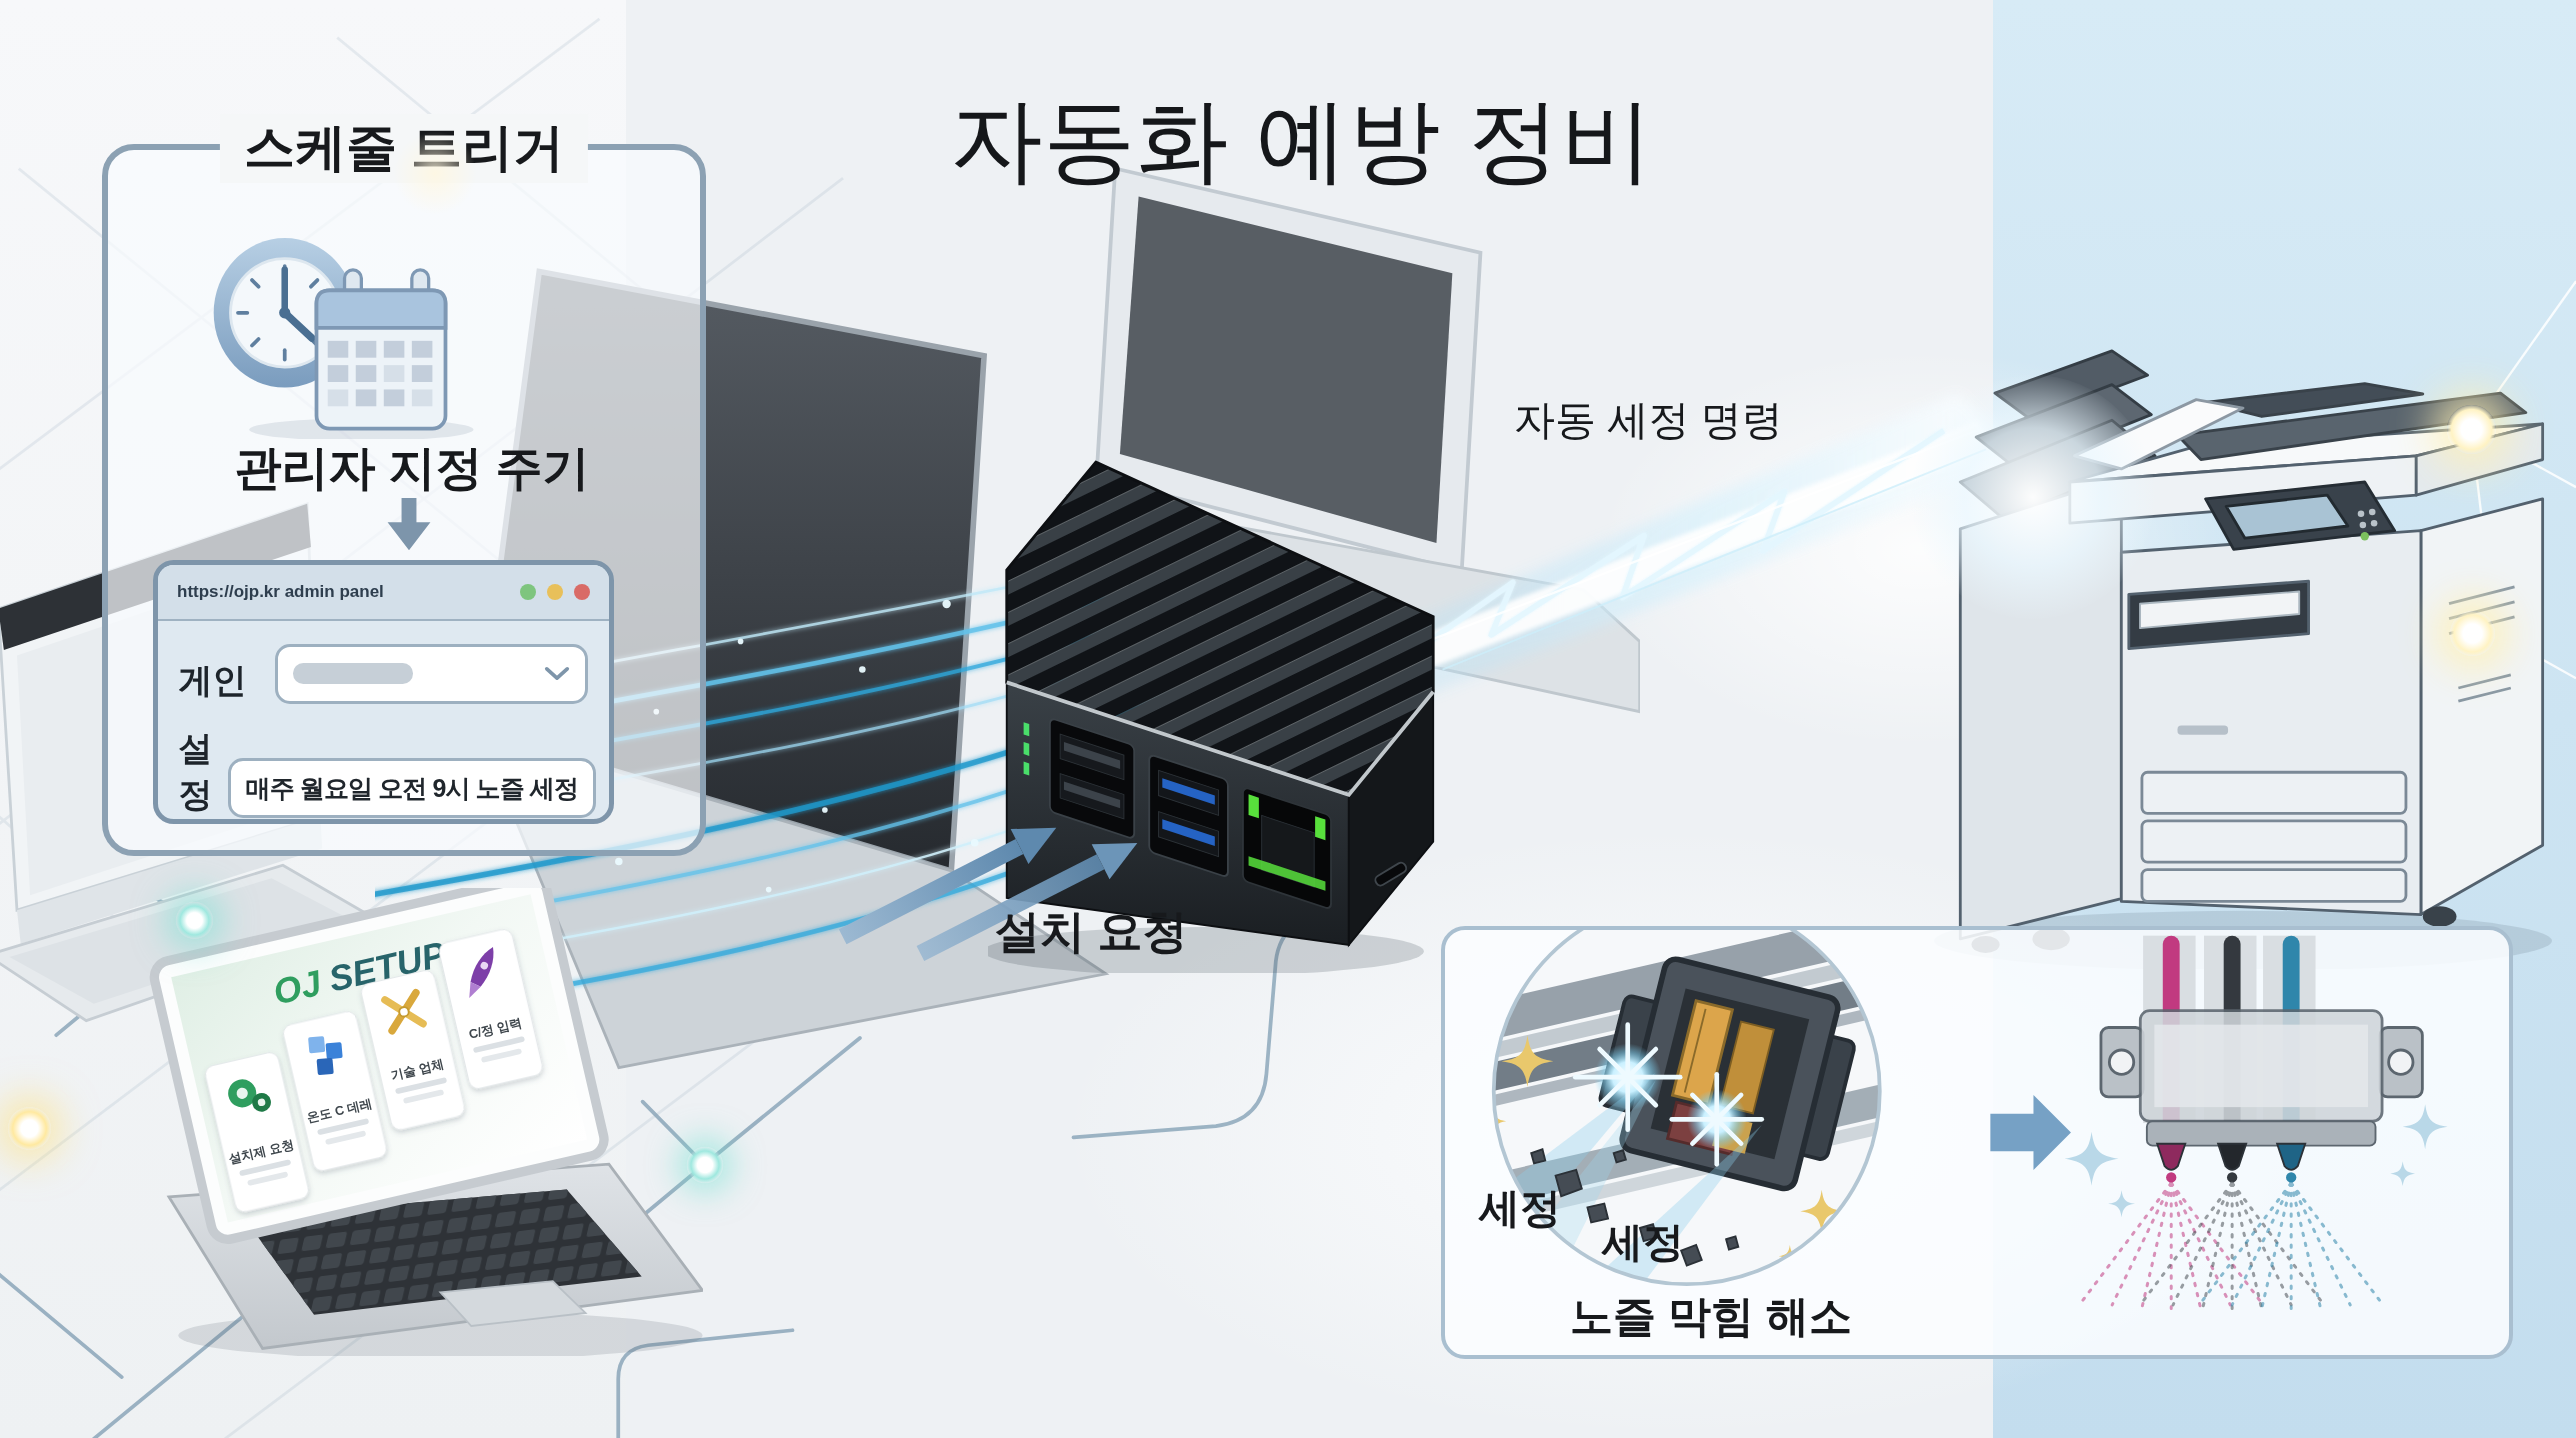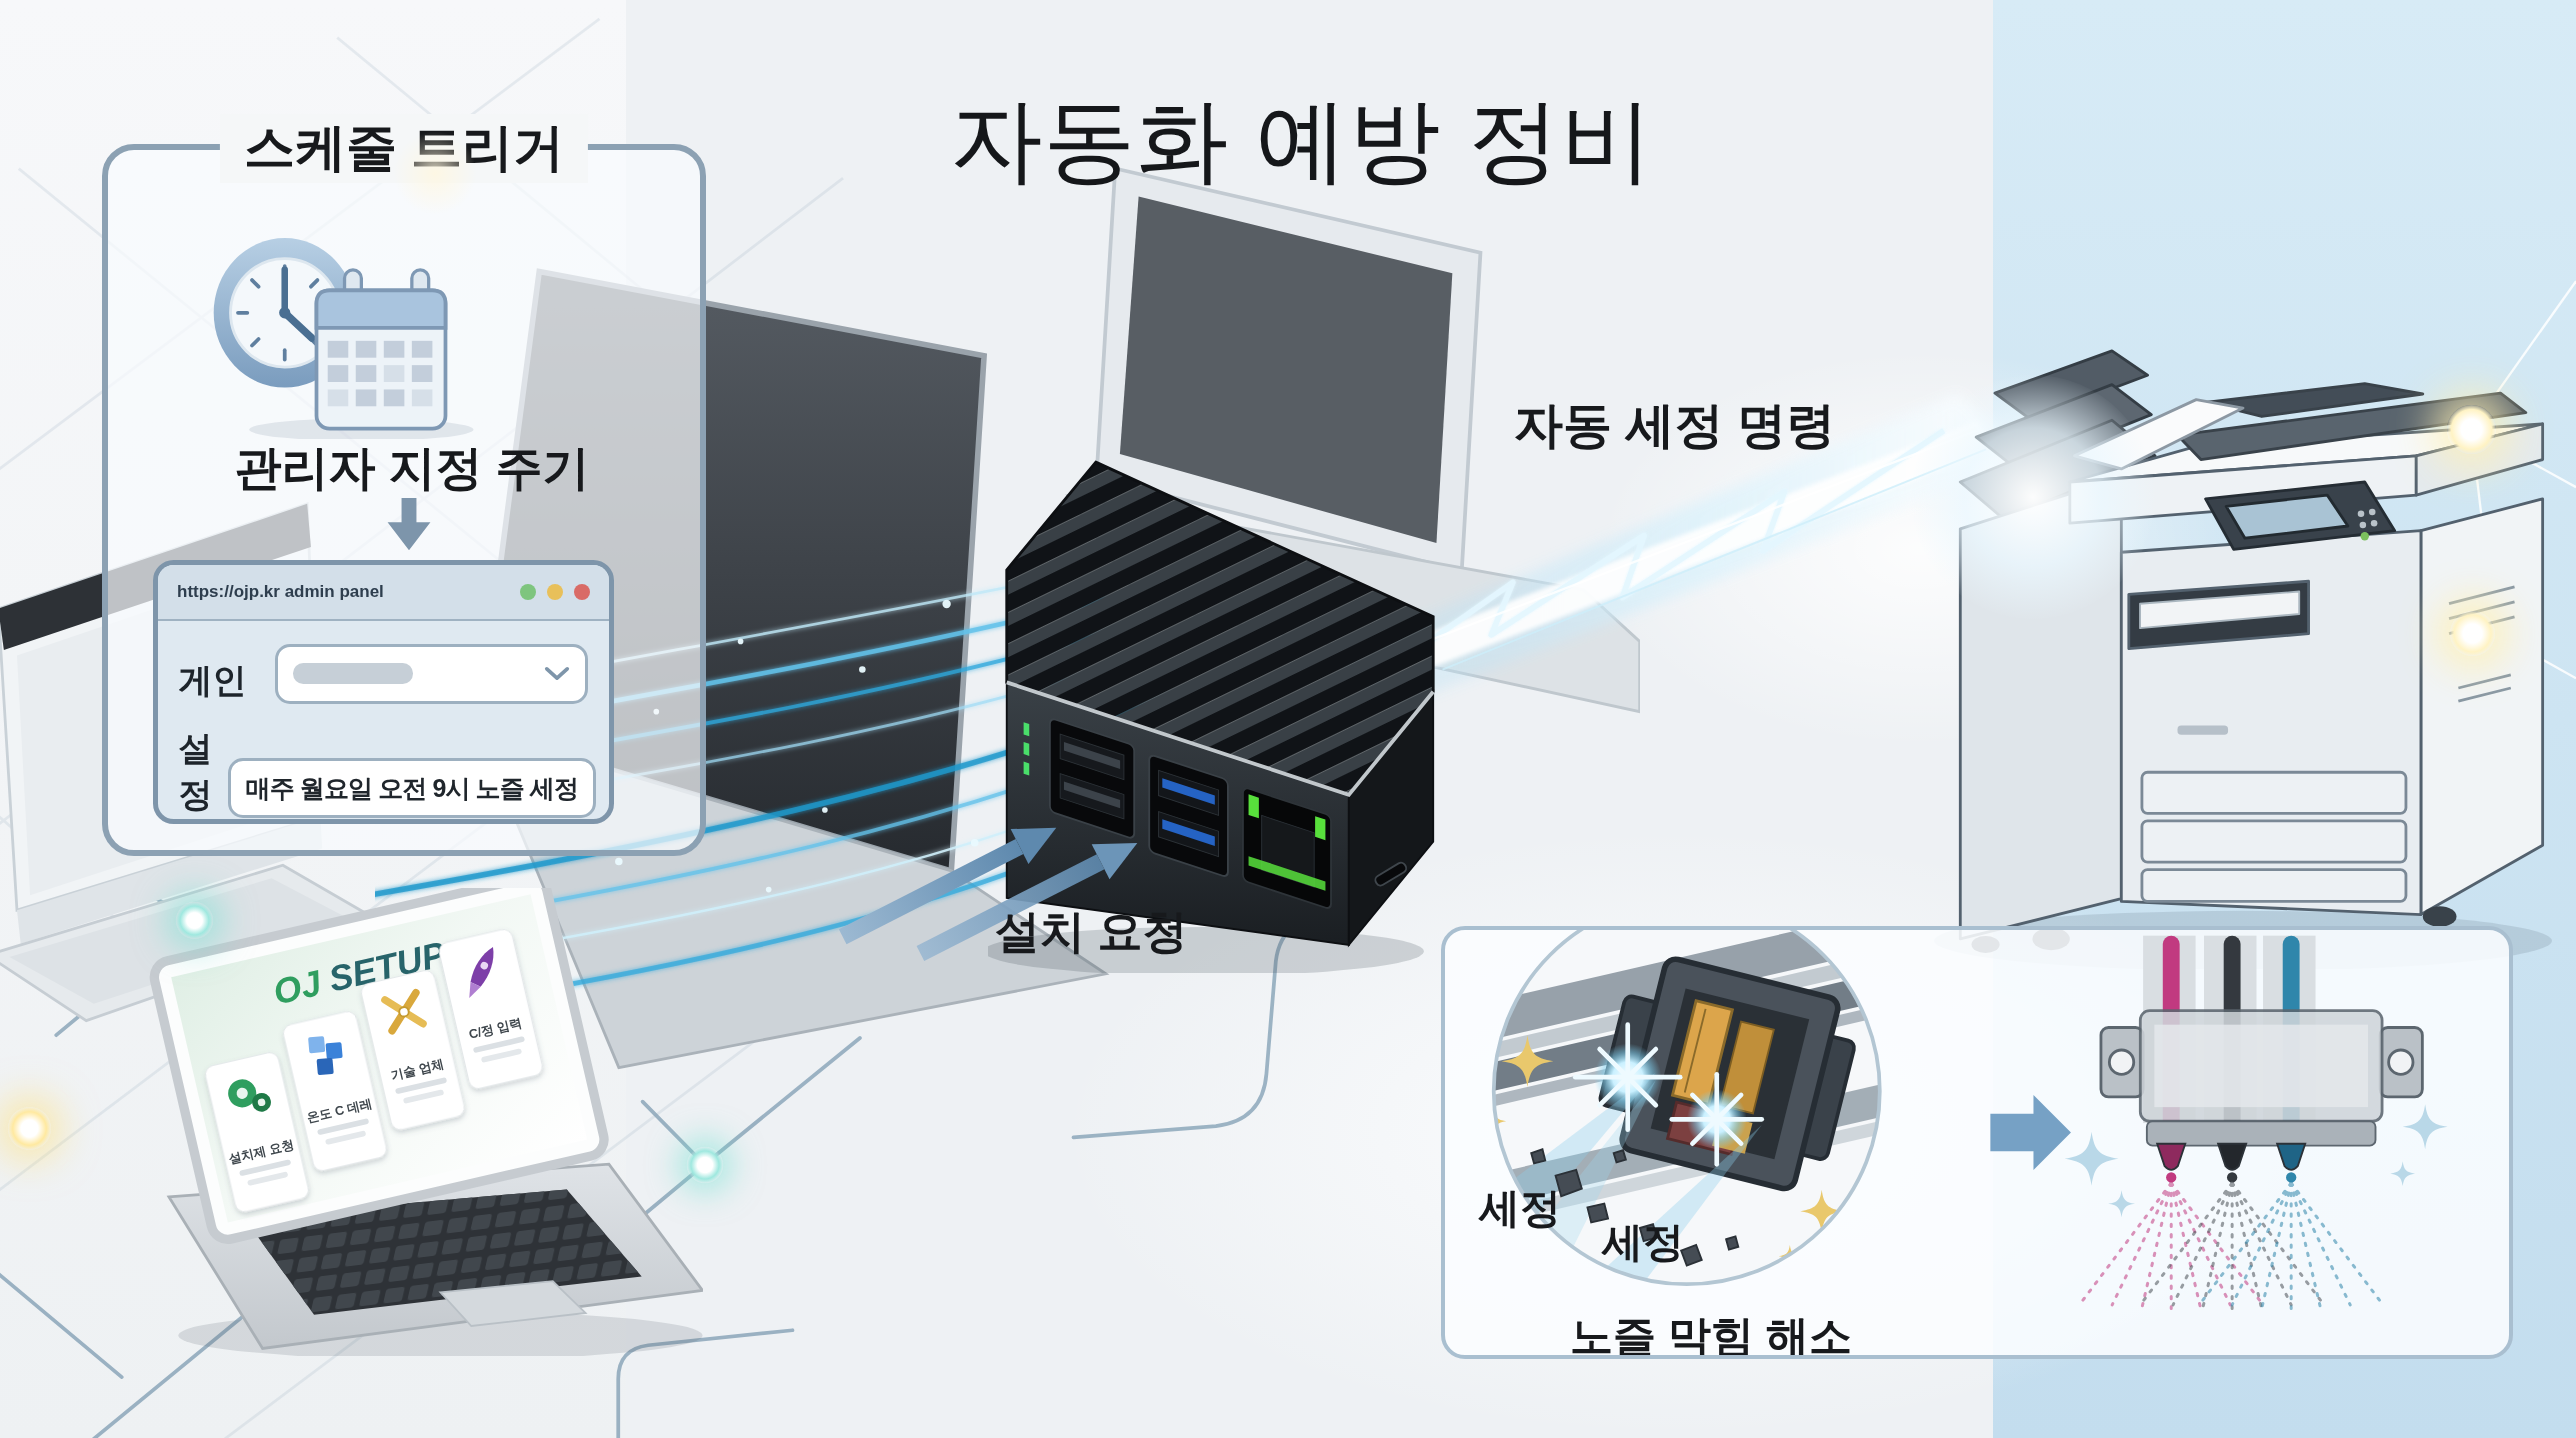--- a/index.html
+++ b/index.html
@@ -40,30 +40,30 @@
   
   .imac{position:absolute;left:-28px;top:487px;z-index:2;}
   .mid-scene{position:absolute;left:375px;top:131px;z-index:2;}
   .beam{position:absolute;left:1330px;top:337px;z-index:2;}
   .minipc{position:absolute;left:988px;top:448px;z-index:3;}
   .printer{position:absolute;left:1803px;top:201px;z-index:3;}
   .install-arrows{position:absolute;left:838px;top:796px;z-index:4;}
   .setup-laptop{position:absolute;left:103px;top:888px;z-index:4;}
 
   .label-install{position:absolute;left:995px;top:902px;font-size:45px;font-weight:800;color:#17191c;z-index:5;white-space:nowrap;}
-  .label-autoclean{position:absolute;left:1514px;top:393px;font-size:49px;font-weight:700;color:#17191c;z-index:5;white-space:nowrap;}
+  .label-autoclean{position:absolute;left:1514px;top:393px;font-size:41px;font-weight:400;color:#17191c;z-index:5;white-space:nowrap;}
 
   
   .detail-panel{position:absolute;left:1441px;top:926px;width:1072px;height:433px;border:4.7px solid #a9bfd0;border-radius:24px;background:rgba(250,253,255,.88);overflow:hidden;z-index:6;}
   .dp-art{position:absolute;left:0;top:0;}
   .spray-label{position:absolute;font-size:41px;font-weight:800;color:#17191c;z-index:2;white-space:nowrap;}
   .spray-label.s1{left:34px;top:251px;}
   .spray-label.s2{left:157px;top:285px;}
   .dp-cap{position:absolute;top:358px;width:412px;text-align:center;font-size:43px;font-weight:800;color:#17191c;z-index:2;white-space:nowrap;}
-  .dp-cap.c1{left:60px;margin-top:20px;}
+  .dp-cap.c1{left:60px;}
   .dp-cap.c2{left:596px;}
 
   
   .glow{position:absolute;border-radius:50%;z-index:7;}
   .glow.teal1{left:176px;top:902px;width:37px;height:37px;background:radial-gradient(circle,#ffffff 0 30%,#9fe8df 55%,rgba(160,235,225,0) 78%);box-shadow:0 0 32px 11.2px rgba(110,225,210,.5);}
   .glow.teal2{left:687px;top:1147px;width:36px;height:36px;background:radial-gradient(circle,#ffffff 0 30%,#9fe8df 55%,rgba(160,235,225,0) 78%);box-shadow:0 0 30px 10.3px rgba(110,225,210,.5);}
   .glow.yellow1{left:7.5px;top:1107px;width:43px;height:43px;background:radial-gradient(circle,#ffffff 0 28%,#ffe9a0 55%,rgba(255,233,160,0) 78%);box-shadow:0 0 34px 13px rgba(255,225,130,.55);}
   .glow.warm{left:393px;top:131px;width:84px;height:84px;background:radial-gradient(circle,rgba(255,247,223,.8) 0%,rgba(255,247,223,0) 70%);}
   .glow.gold1{left:2447px;top:405px;width:49px;height:49px;background:radial-gradient(circle,#ffffff 0 30%,#fff3c4 58%,rgba(255,243,196,0) 80%);box-shadow:0 0 41px 15px rgba(255,240,180,.8);}
   .glow.gold2{left:2450px;top:611px;width:45px;height:45px;background:radial-gradient(circle,#ffffff 0 30%,#fff3c4 58%,rgba(255,243,196,0) 80%);box-shadow:0 0 37px 14px rgba(255,240,180,.8);}

